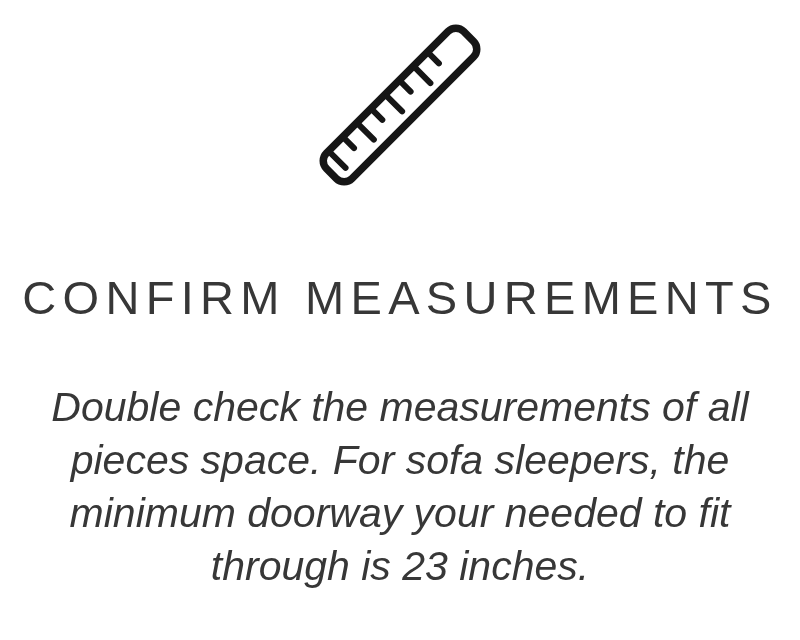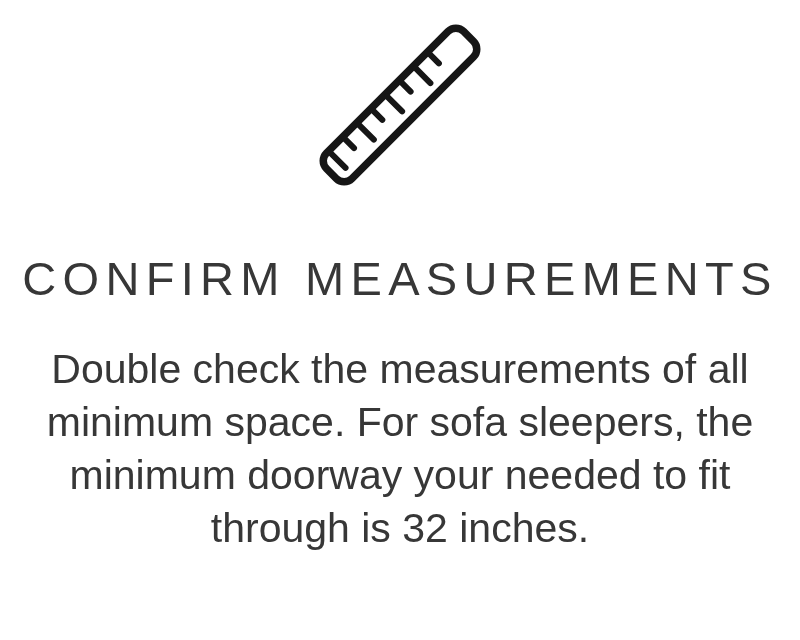--- a/index.html
+++ b/index.html
@@ -11,20 +11,21 @@
   html,body{width:800px;height:640px;}
   body{
     background:var(--bg-color);
     font-family:"Liberation Sans","DejaVu Sans",sans-serif;
     overflow:hidden;
   }
   .section{
     width:800px;height:640px;
     display:flex;flex-direction:column;align-items:center;
     background:var(--bg-color);
+    gap:19px;
   }
   .icon-wrap{
     margin-top:12px;
     width:186px;height:186px;
     color:var(--icon-color);
     flex:0 0 auto;
   }
   .icon-wrap svg{display:block;width:186px;height:186px;}
   .heading{
     margin-top:55px;
@@ -36,38 +37,38 @@
     white-space:nowrap;
     text-align:center;
   }
   .body-text{
     margin-top:38px;
     font-size:41px;
     line-height:53px;
     color:var(--text-color);
     text-align:center;
   }
-  .body-text .line{white-space:nowrap;}
+  .body-text .line{white-space:nowrap;font-style:italic;}
 </style>
 </head>
 <body>
 
 <div class="section">
 
   <div class="icon-wrap">
     <svg viewBox="0 0 186 186" fill="none" xmlns="http://www.w3.org/2000/svg" aria-hidden="true">
       <g transform="rotate(-45 93 93)" stroke="currentColor">
         <rect x="-4" y="75" width="194" height="36" rx="11" stroke-width="7.5" fill="none"></rect>
         <path stroke-width="6" stroke-linecap="round" d="M10 78v21 M30 78v13 M50 78v21 M70 78v13 M90 78v21 M110 78v13 M130 78v21 M150 78v13"></path>
       </g>
     </svg>
   </div>
 
   <h1 class="heading">CONFIRM MEASUREMENTS</h1>
 
   <div class="body-text">
     <div class="line">Double check the measurements of all</div>
-    <div class="line">minimum space. For sofa sleepers, the</div>
+    <div class="line">pieces space. For sofa sleepers, the</div>
     <div class="line">minimum doorway your needed to fit</div>
-    <div class="line">through is 32 inches.</div>
+    <div class="line">through is 23 inches.</div>
   </div>
 
 </div>
 
 </body></html>

